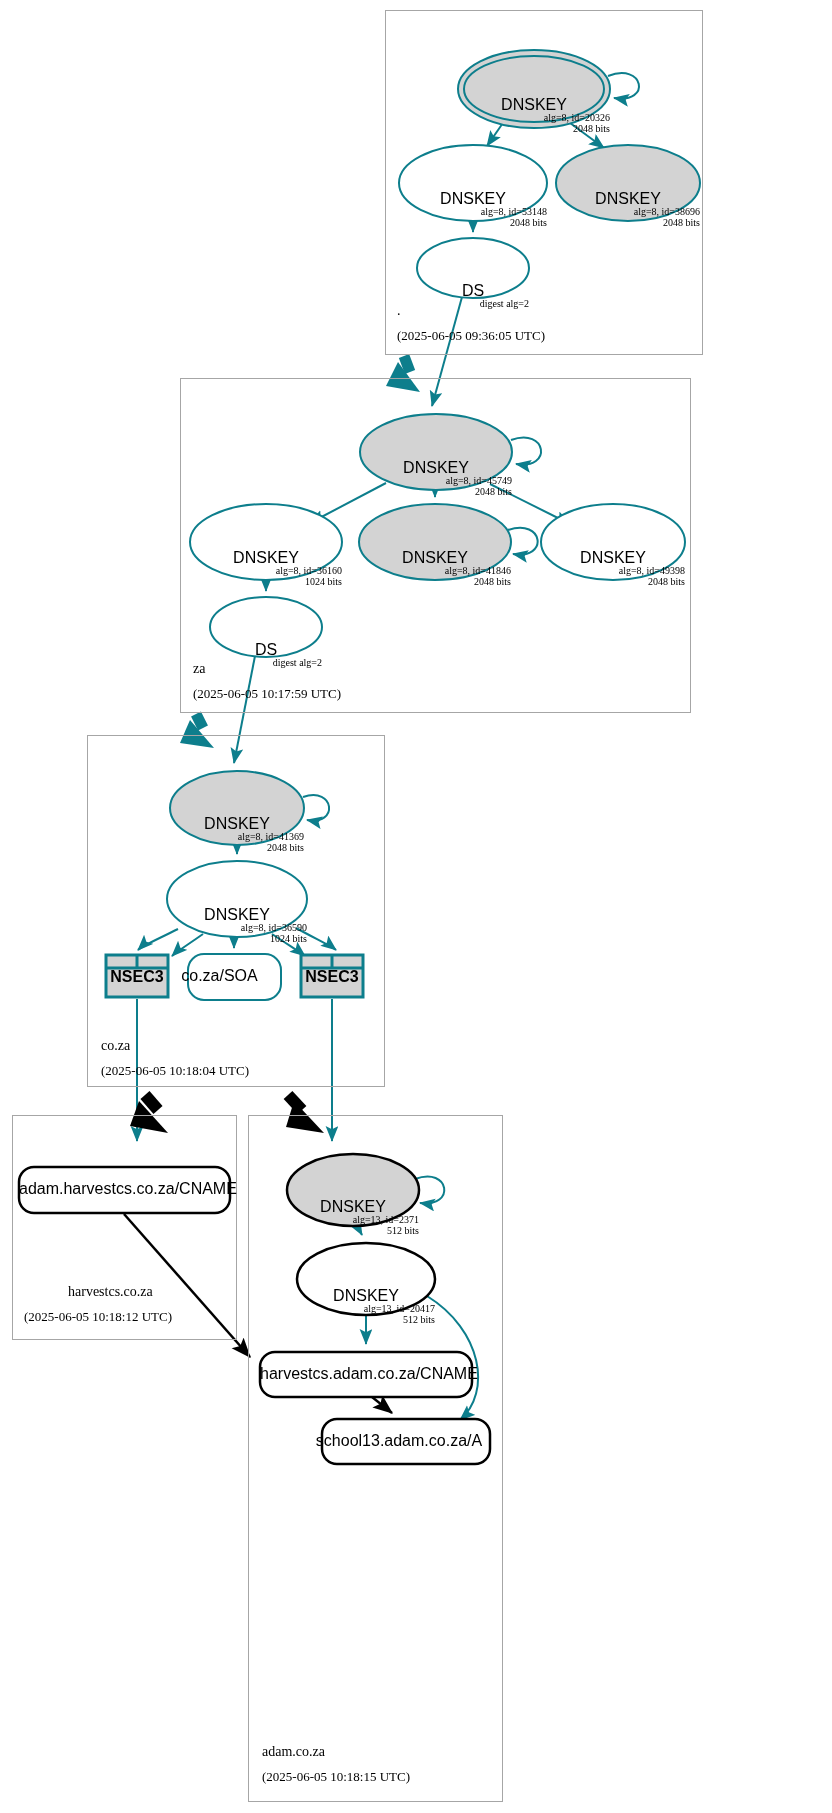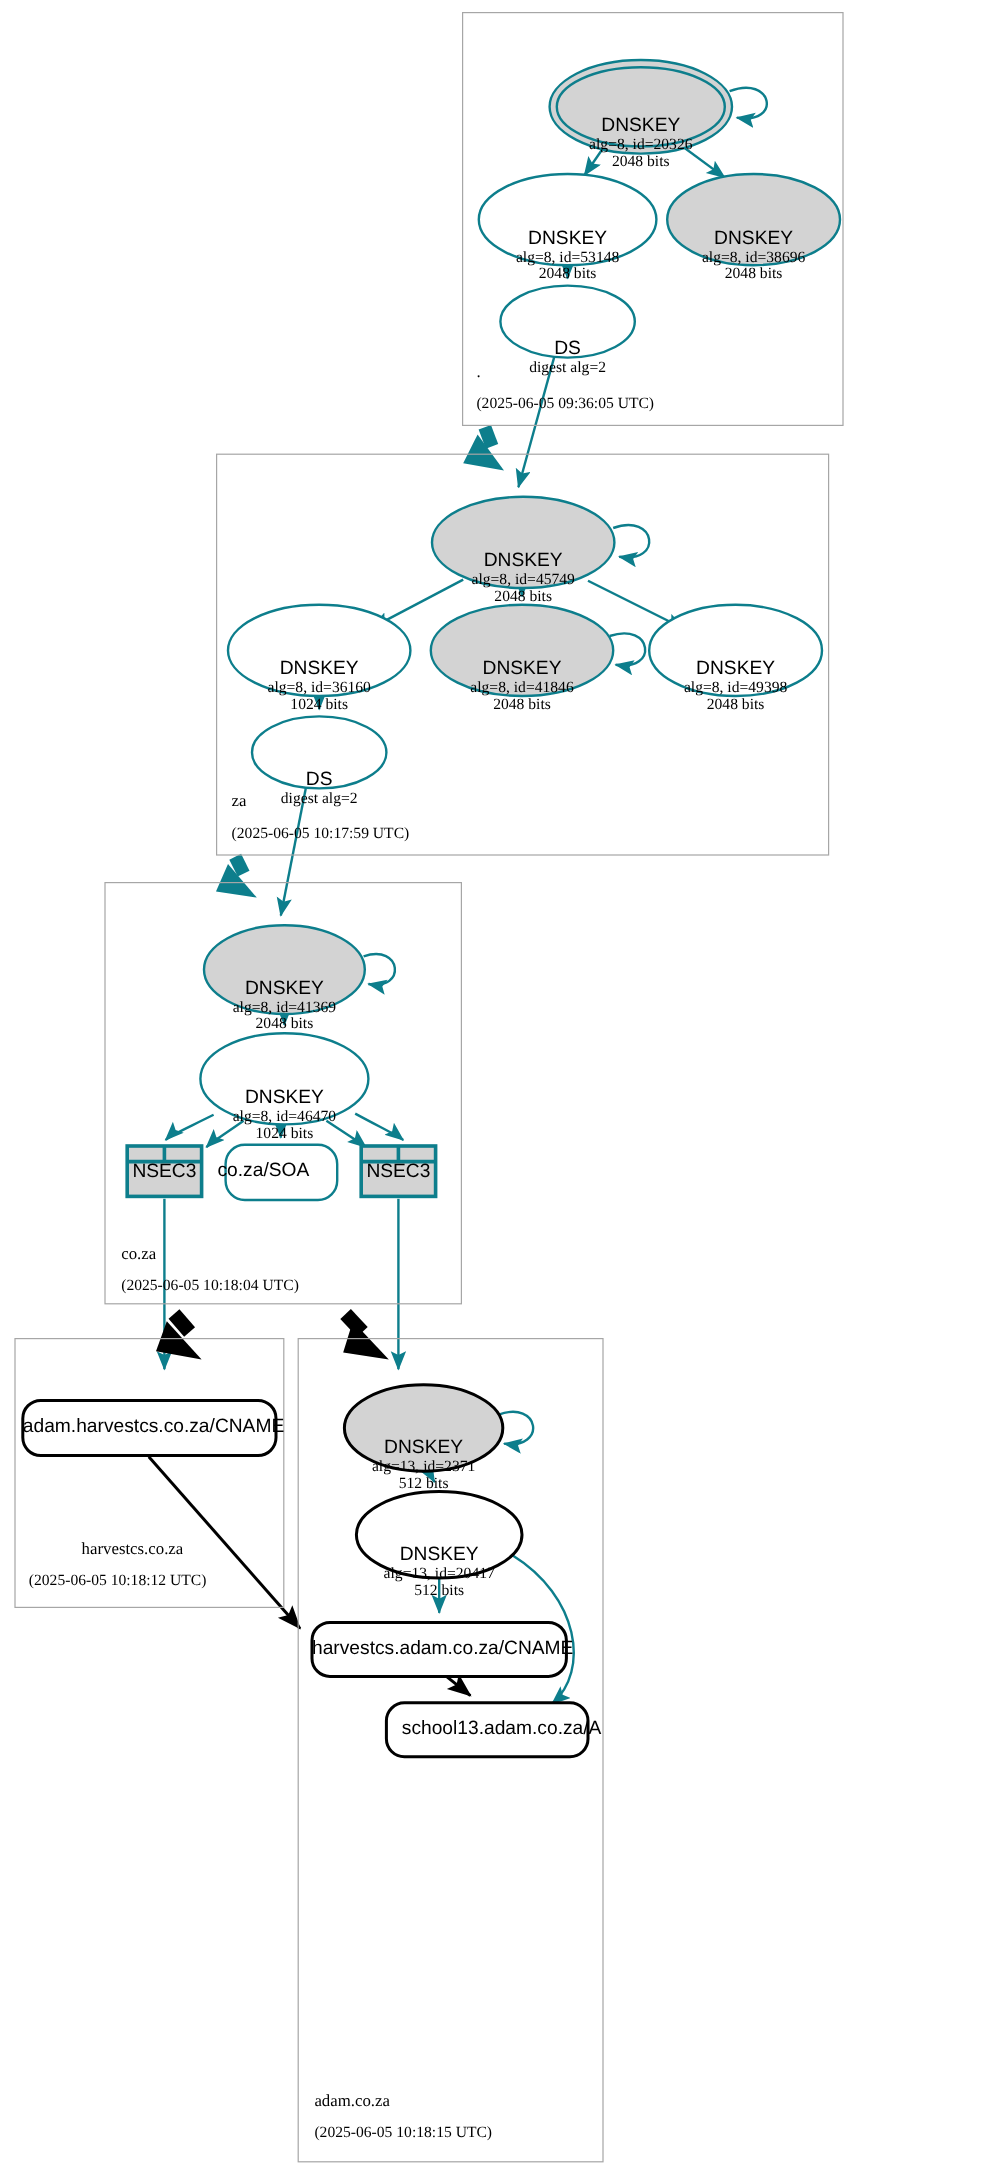--- a/index.html
+++ b/index.html
@@ -17,28 +17,28 @@
     position:absolute;font-family:"Liberation Serif", serif;color:#000;white-space:nowrap;
   }
   .zone-name{font-size:14px;}
   .zone-time{font-size:13px;}
   
   .node-text{
     position:absolute;text-align:center;color:#000;pointer-events:none;
     line-height:1.08;
   }
   .nt-title{font-family:"Liberation Sans", sans-serif;font-size:16px;margin-top:30px;}
-  .nt-sub{font-family:"Liberation Serif", serif;font-size:13px;}
+  .nt-sub{font-family:"Liberation Serif", serif;font-size:10px;text-align:right;}
   .rr-text{
     position:absolute;text-align:center;color:#000;
     font-family:"Liberation Sans", sans-serif;font-size:16px;white-space:nowrap;
   }
   .nsec-text{
     position:absolute;text-align:center;color:#000;
-    font-family:"Liberation Sans", sans-serif;font-size:16px;white-space:nowrap;
+    font-family:"Liberation Sans", sans-serif;font-size:16px;white-space:nowrap;font-weight:bold;
   }
 </style>
 </head>
 <body>
 
 <div id="stage">
 
   <svg id="graph" viewBox="0 0 832 1813">
     <defs>
       <marker id="ah-teal" markerWidth="9" markerHeight="9" refX="7.5" refY="3.2" orient="auto" markerUnits="strokeWidth">
@@ -292,21 +292,21 @@
   </div>
 
   <div class="node-text" style="left:170px;top:785px;width:134px;">
     <div class="nt-title">DNSKEY</div>
     <div class="nt-sub">alg=8, id=41369</div>
     <div class="nt-sub">2048 bits</div>
   </div>
 
   <div class="node-text" style="left:167px;top:876px;width:140px;">
     <div class="nt-title">DNSKEY</div>
-    <div class="nt-sub">alg=8, id=46470</div>
+    <div class="nt-sub">alg=8, id=36590</div>
     <div class="nt-sub">1024 bits</div>
   </div>
 
   <div class="nsec-text" style="left:106px;top:968px;width:62px;">NSEC3</div>
 
   <div class="rr-text" style="left:173px;top:967px;width:93px;">co.za/SOA</div>
 
   <div class="nsec-text" style="left:301px;top:968px;width:62px;">NSEC3</div>
 
   <div class="rr-text" style="left:19px;top:1180px;width:200px;">adam.harvestcs.co.za/CNAME</div>
@@ -318,15 +318,15 @@
   </div>
 
   <div class="node-text" style="left:297px;top:1257px;width:138px;">
     <div class="nt-title">DNSKEY</div>
     <div class="nt-sub">alg=13, id=20417</div>
     <div class="nt-sub">512 bits</div>
   </div>
 
   <div class="rr-text" style="left:260px;top:1365px;width:212px;">harvestcs.adam.co.za/CNAME</div>
 
-  <div class="rr-text" style="left:334px;top:1432px;width:168px;">school13.adam.co.za/A</div>
+  <div class="rr-text" style="left:315px;top:1432px;width:168px;">school13.adam.co.za/A</div>
 
 </div>
 
 </body></html>

